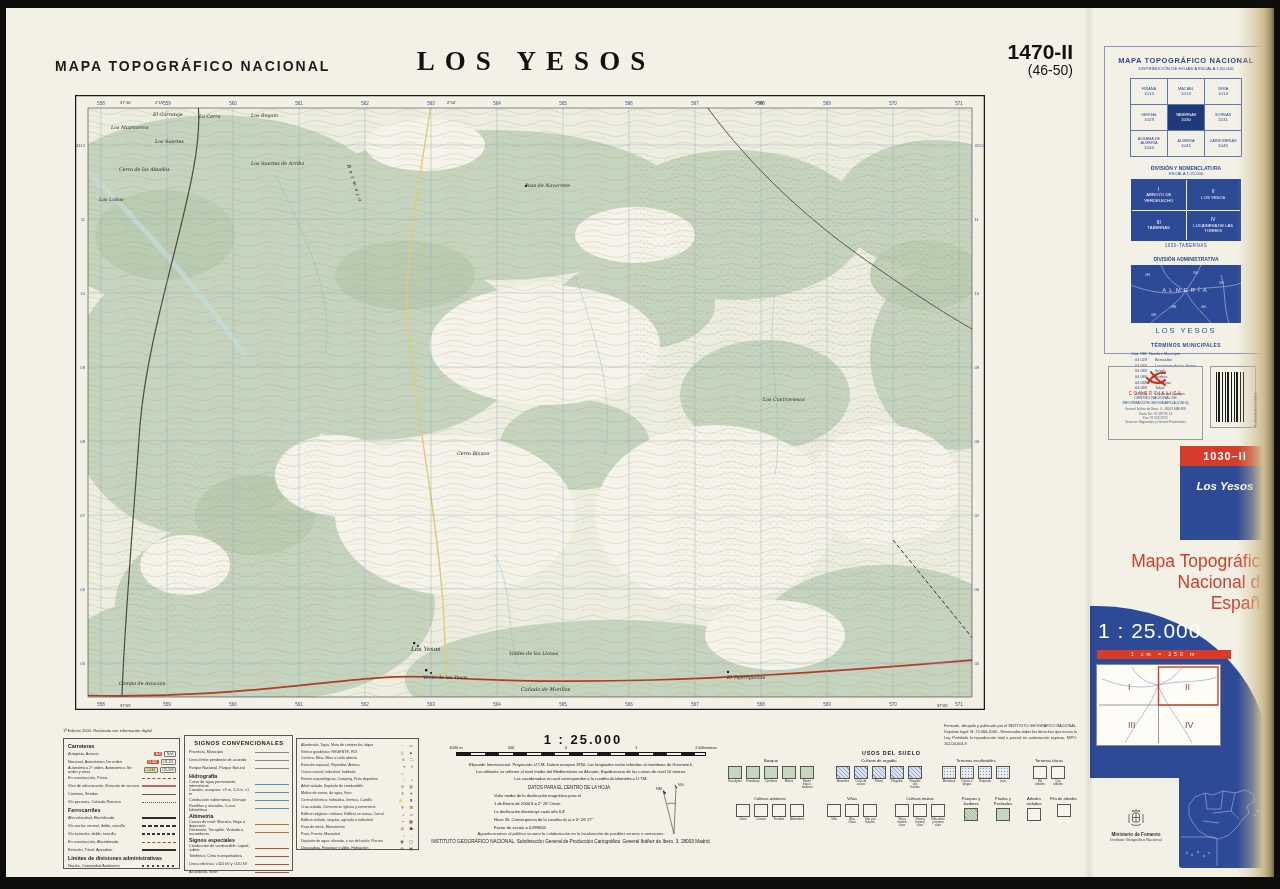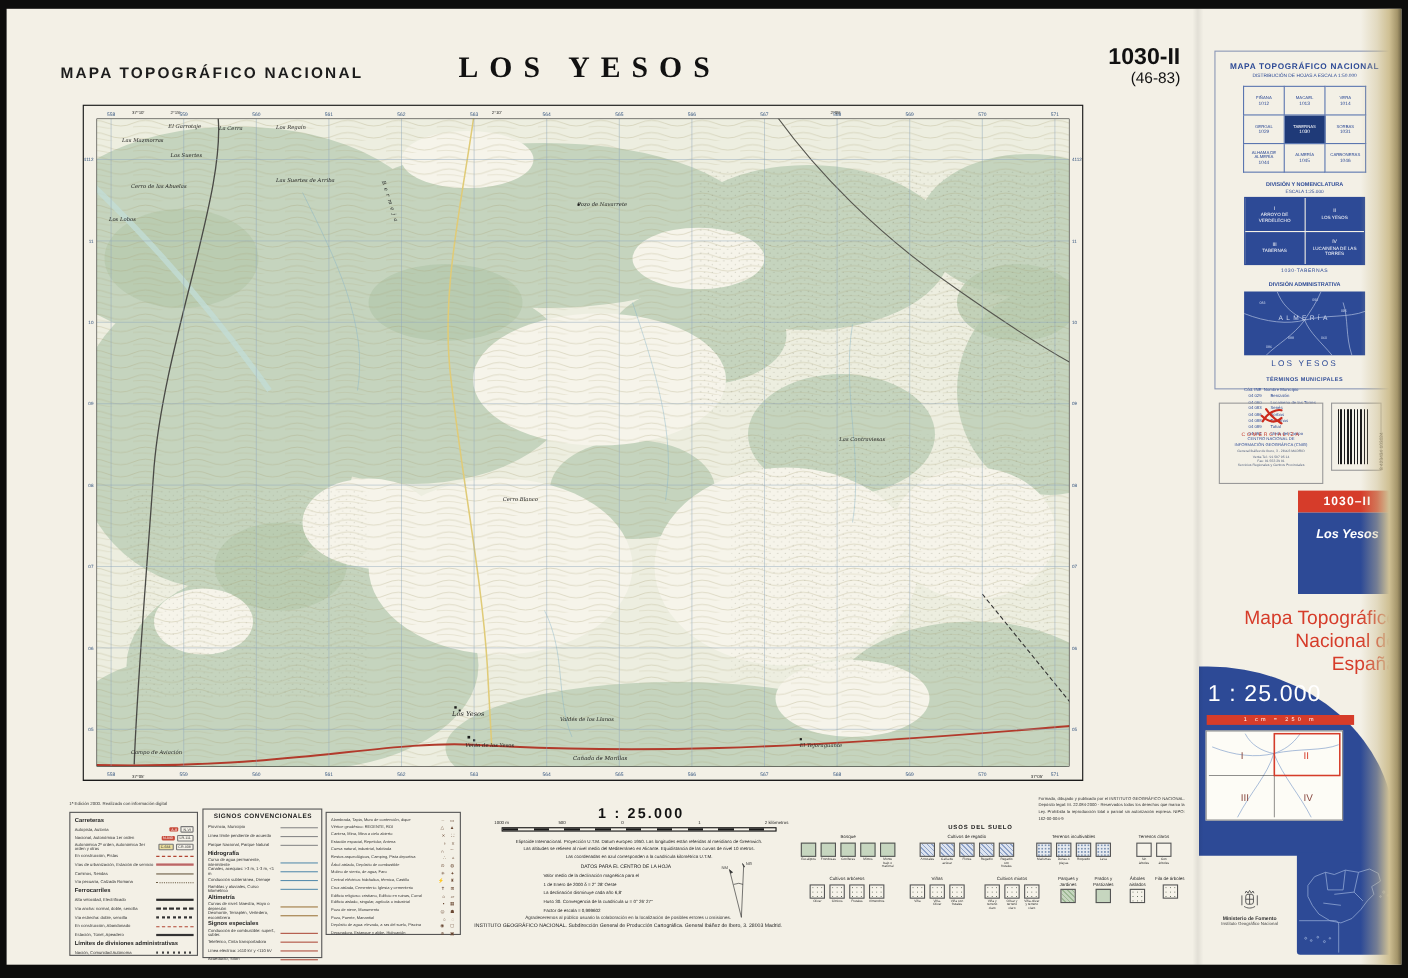--- a/index.html
+++ b/index.html
@@ -106,22 +106,22 @@
 </style>
 </head>
 <body>
 
 <div class="stage">
  <div class="sheet">
 
   <div class="abs hdr-left">MAPA TOPOGRÁFICO NACIONAL</div>
   <div class="abs map-title">LOS YESOS</div>
   <div class="abs sheetnum">
-    <div class="n1">1030-II</div>
-    <div class="n2">(46-83)</div>
+    <div class="n1">1470-II</div>
+    <div class="n2">(46-50)</div>
   </div>
 
   <svg id="mapsvg" class="abs" style="left:69px;top:87px;" width="910" height="615" viewBox="0 0 910 615">
     <defs>
       <pattern id="ctr" width="46" height="11" patternUnits="userSpaceOnUse">
         <path d="M0 6 Q 11 1 23 6 T 46 6" fill="none" stroke="#a89f72" stroke-width="0.55"></path>
         <path d="M-6 10.5 Q 8 7 23 10.5 T 52 10.5" fill="none" stroke="#b0a87c" stroke-width="0.4"></path>
       </pattern>
       <pattern id="dots" width="7" height="7" patternUnits="userSpaceOnUse">
         <circle cx="2" cy="2" r="0.55" fill="#6f705c"></circle>

